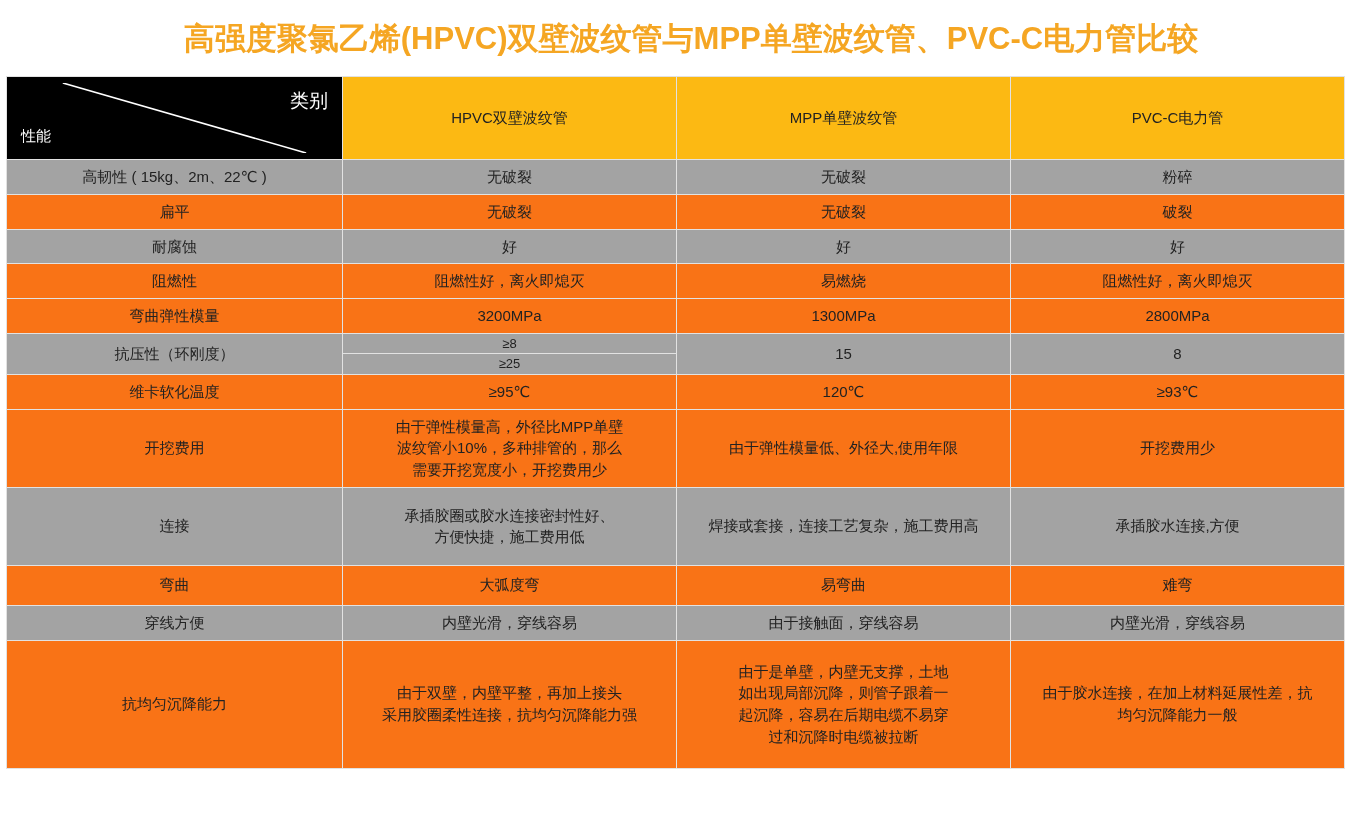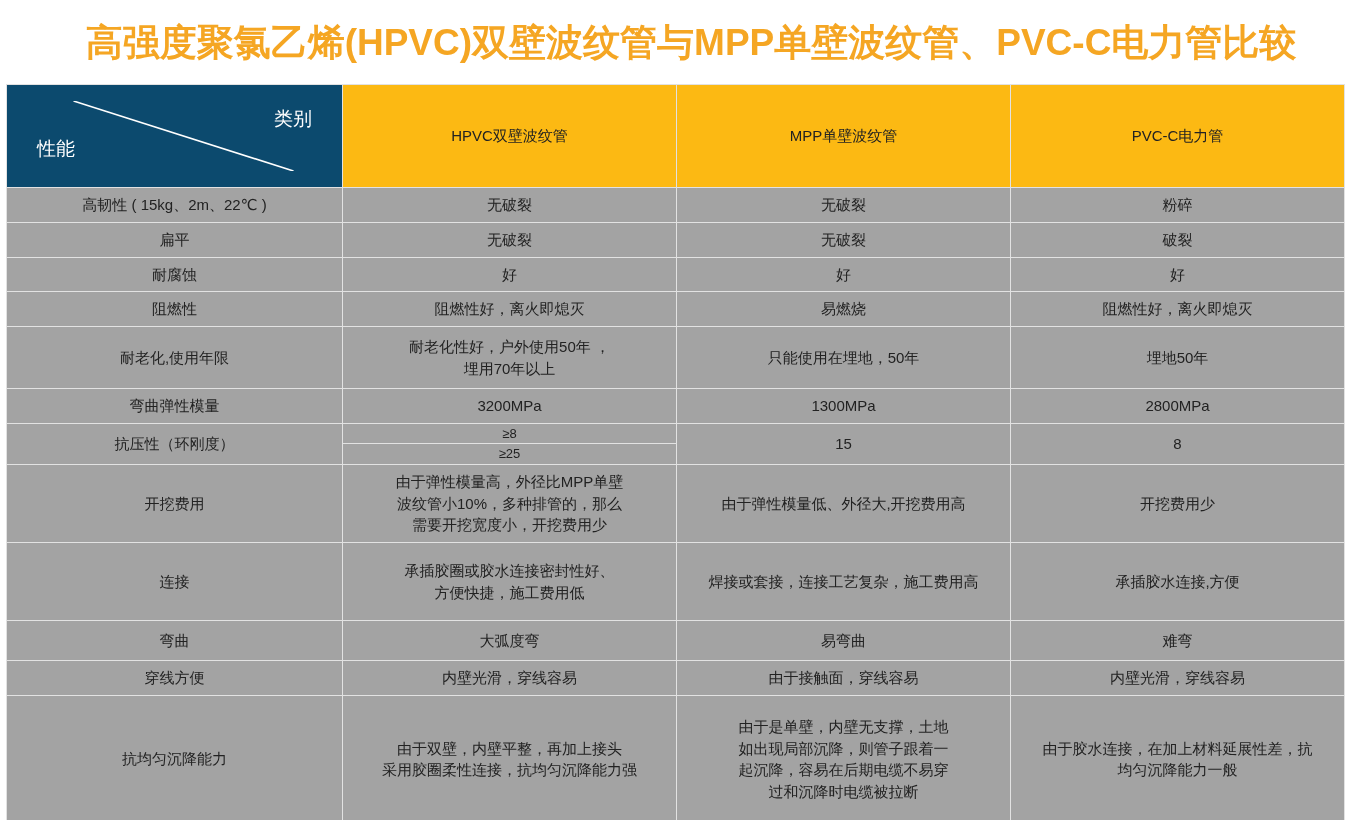--- a/index.html
+++ b/index.html
@@ -16,21 +16,21 @@
     width: 1350px;
     height: 820px;
     overflow: hidden;
     background: #ffffff;
   }
 
   
   .title {
     text-align: center;
     color: #f5a623;
-    font-size: 37px;
+    font-size: 31px;
     font-weight: bold;
     letter-spacing: 0px;
     padding-top: 18px;
     padding-bottom: 16px;
     white-space: nowrap;
     padding-left: 32px;
   }
 
   
   .table-wrap {
@@ -59,22 +59,22 @@
     background: #fcb913;
     color: #ffffff;
     font-size: 20px;
     height: 70px;
     border: 1px solid #fcb913;
     font-weight: normal;
   }
 
   .hdr td.corner {
     position: relative;
-    padding: 16px;
-    background: #0c4a6e;
+    padding: 0;
+    background: #000000;
   }
 
   .corner-inner {
     position: relative;
     width: 100%;
     height: 70px;
   }
   .corner-inner .diag {
     position: absolute;
     left: 0; top: 0;
@@ -85,27 +85,26 @@
     position: absolute;
     right: 14px;
     top: 4px;
     font-size: 19px;
     color: #ffffff;
   }
   .corner-inner .perf {
     position: absolute;
     left: 14px;
     bottom: 6px;
-    font-size: 19px;
+    font-size: 15px;
     color: #ffffff;
-    font-family: Liberation Mono, monospace;
-  }
-
-  
-  tr.alt td { background: #a3a3a3; }
+  }
+
+  
+  tr.alt td { background: #f97316; }
   tr.plain td { background: #a3a3a3; }
 
   td.rowlabel { font-size: 15px; }
   td.small { font-size: 13px; }
 
   .twoline { font-size: 15px; }
 
   
   .stack { padding: 0 !important; }
   .stack .s1, .stack .s2 {
@@ -168,53 +167,52 @@
           <td>好</td>
         </tr>
 
         <tr class="alt">
           <td class="rowlabel">阻燃性</td>
           <td>阻燃性好，离火即熄灭</td>
           <td>易燃烧</td>
           <td>阻燃性好，离火即熄灭</td>
         </tr>
 
-        <tr class="plain" style="height:62px">
-          <td class="rowlabel">耐老化,使用年限</td>
-          <td class="twoline" style="white-space:pre-line">耐老化性好，户外使用50年 ，
-埋用70年以上</td>
-          <td>只能使用在埋地，50年</td>
-          <td>埋地50年</td>
-        </tr>
 
         <tr class="alt">
           <td class="rowlabel">弯曲弹性模量</td>
           <td>3200MPa</td>
           <td>1300MPa</td>
           <td>2800MPa</td>
         </tr>
 
         <tr class="plain">
           <td class="rowlabel">抗压性（环刚度）</td>
           <td class="stack">
             <span class="s1">≥8</span>
             <span class="s2">≥25</span>
           </td>
           <td>15</td>
           <td>8</td>
         </tr>
 
+        <tr class="alt">
+          <td class="rowlabel">维卡软化温度</td>
+          <td>≥95℃</td>
+          <td>120℃</td>
+          <td>≥93℃</td>
+        </tr>
 
 
         <tr class="alt" style="height:78px">
           <td class="rowlabel">开挖费用</td>
           <td style="white-space:pre-line">由于弹性模量高，外径比MPP单壁
 波纹管小10%，多种排管的，那么
 需要开挖宽度小，开挖费用少</td>
-          <td>由于弹性模量低、外径大,开挖费用高</td>
+          <td>由于弹性模量低、外径大,使用年限</td>
           <td>开挖费用少</td>
         </tr>
 
         <tr class="plain" style="height:78px">
           <td class="rowlabel">连接</td>
           <td style="white-space:pre-line">承插胶圈或胶水连接密封性好、
 方便快捷，施工费用低</td>
           <td>焊接或套接，连接工艺复杂，施工费用高</td>
           <td>承插胶水连接,方便</td>
         </tr>

